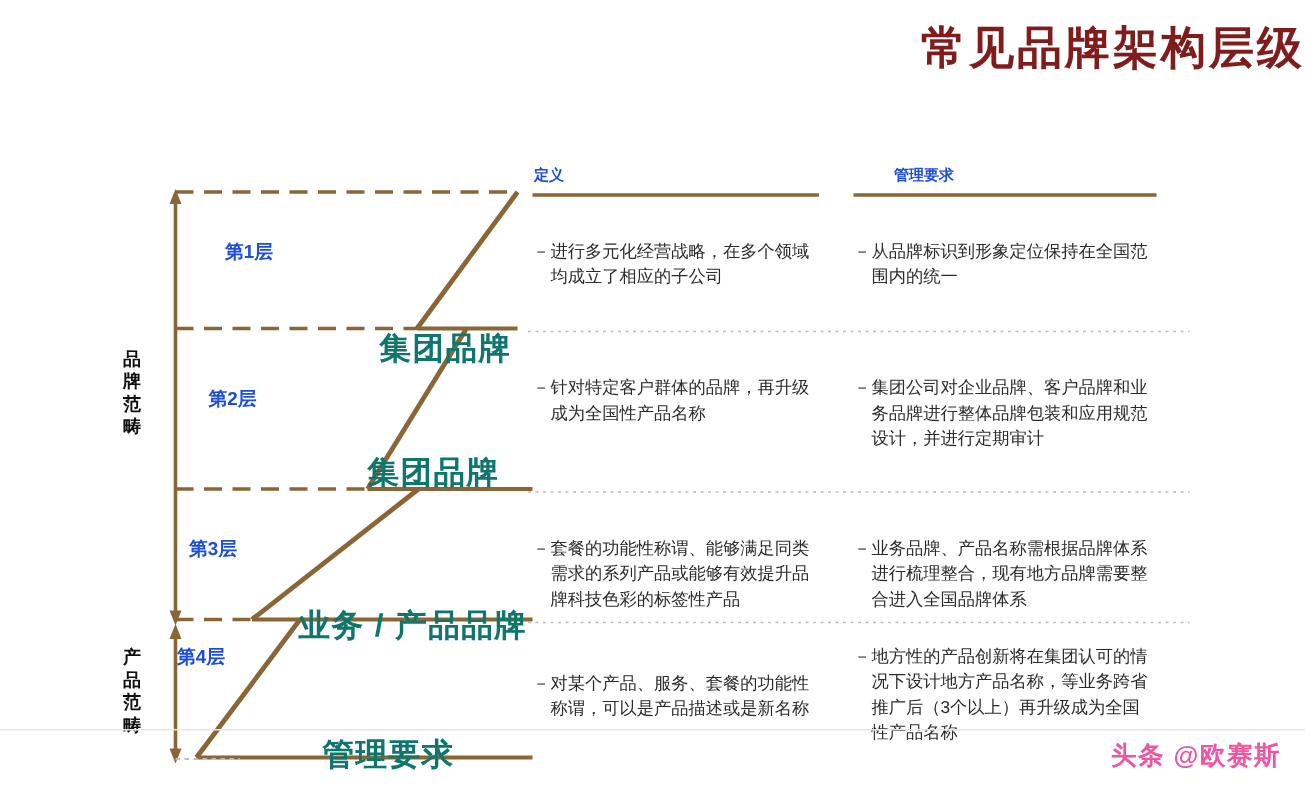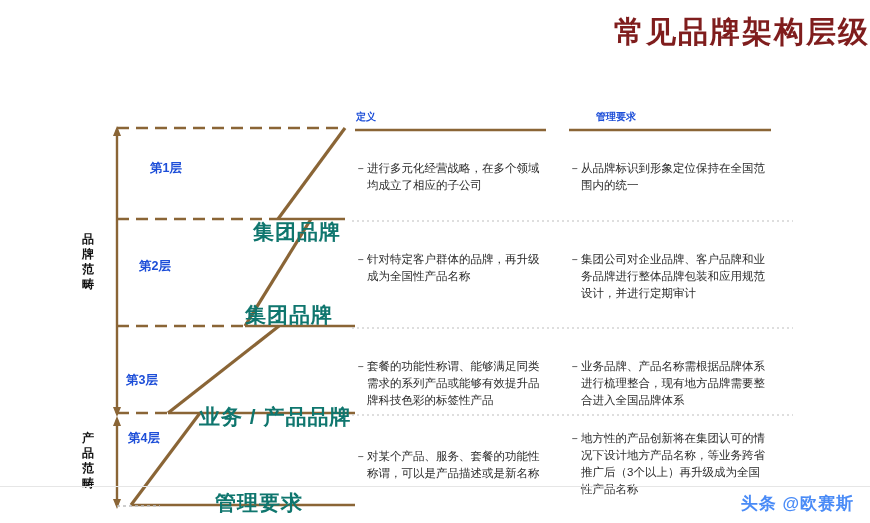--- a/index.html
+++ b/index.html
@@ -56,22 +56,22 @@
   
   .tier-label {
     position: absolute;
     font-size: 12.5px;
     font-weight: bold;
     color: #1d4ed8;
     white-space: nowrap;
   }
   #tier-1 { left: 150px; top: 160px; }
   #tier-2 { left: 139px; top: 258px; }
-  #tier-3 { left: 126px; top: 358px; margin-top: 14px; }
-  #tier-4 { left: 128px; top: 430px; }
+  #tier-3 { left: 126px; top: 358px; }
+  #tier-4 { left: 118px; top: 430px; }
 
   
   .level-name {
     position: absolute;
     font-size: 21px;
     font-weight: bold;
     color: #0f766e;
     white-space: nowrap;
     letter-spacing: 1px;
     margin-top: 48px;
@@ -121,21 +121,21 @@
   #def-4  { top: 448px; }
   #mgmt-4 { top: 430px; }
 
   
   #watermark {
     position: absolute;
     right: 16px;
     bottom: 8px;
     font-size: 17px;
     font-weight: bold;
-    color: #3b82f6;
+    color: #ec4899;
     letter-spacing: 1px;
     opacity: .92;
     white-space: nowrap;
   }
   #watermark-divider {
     position: absolute;
     left: 0;
     bottom: 36px;
     width: 870px;
     height: 1px;

